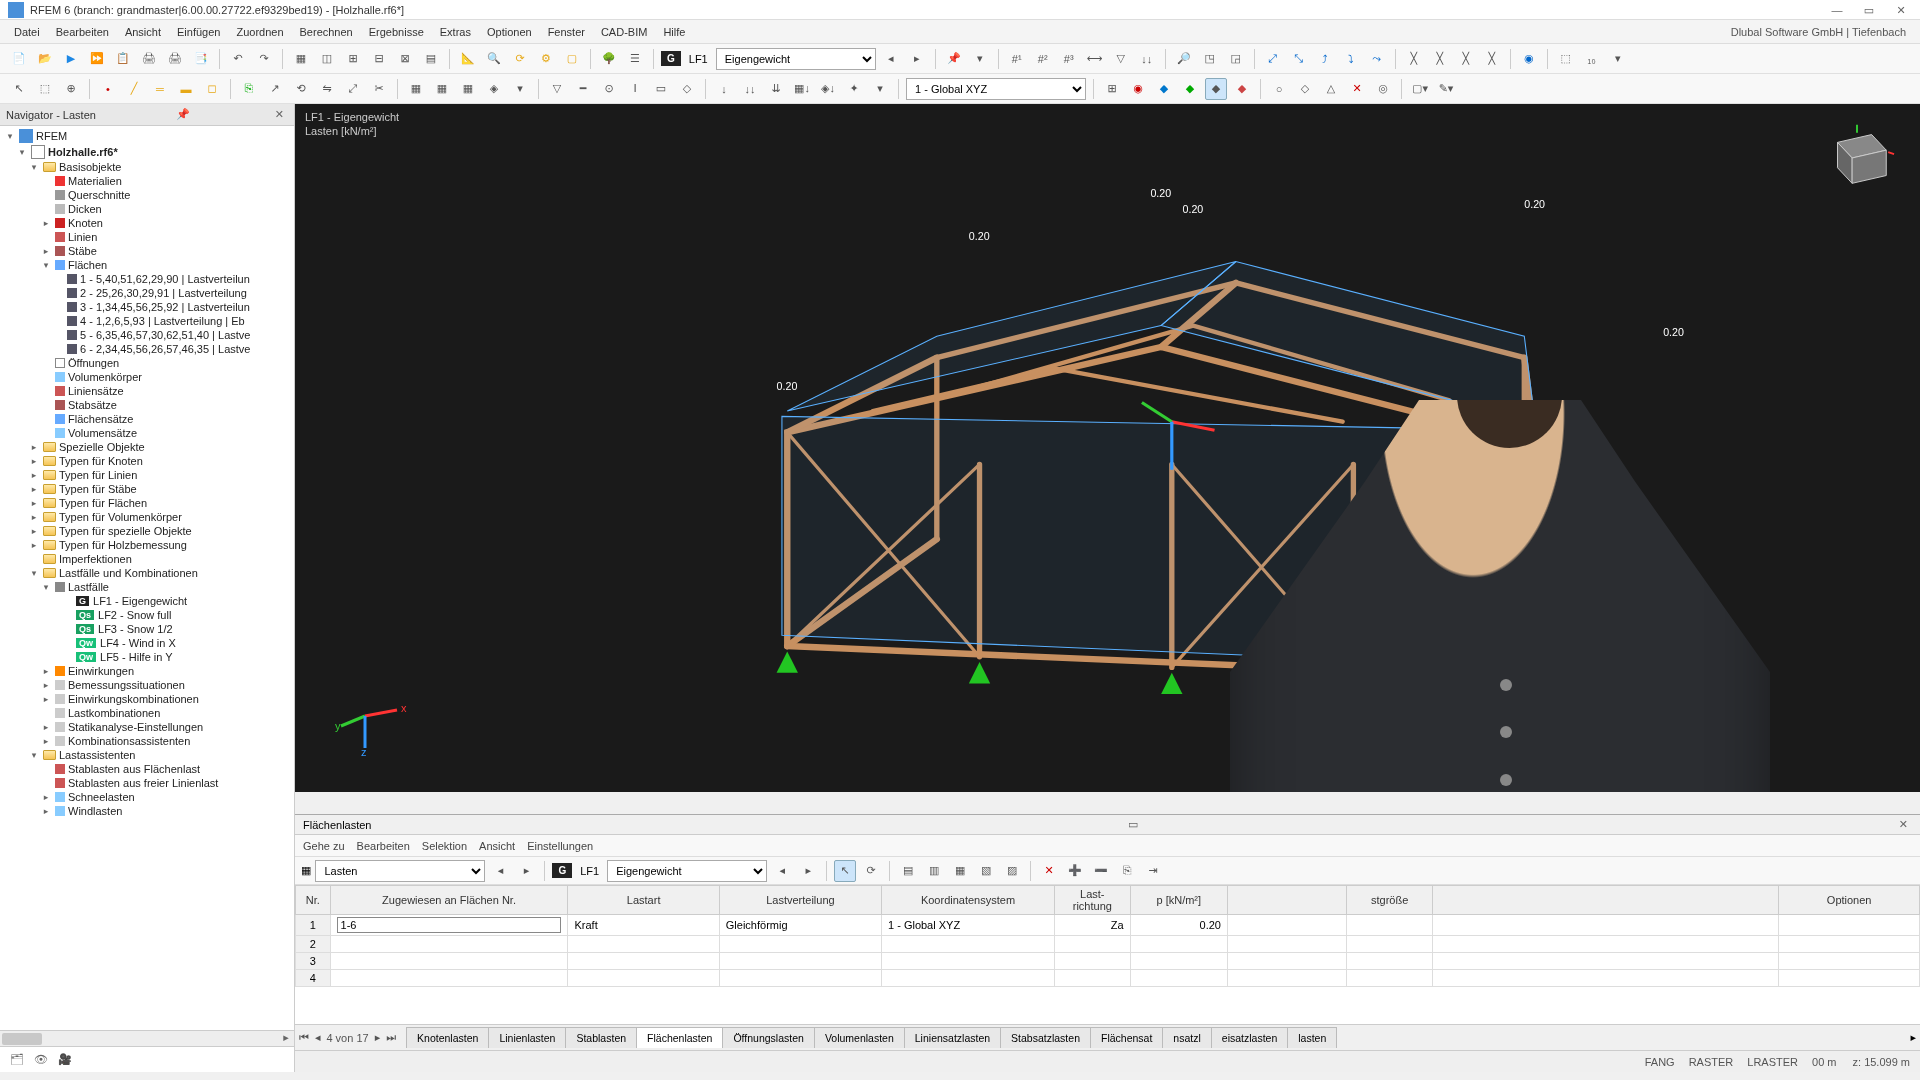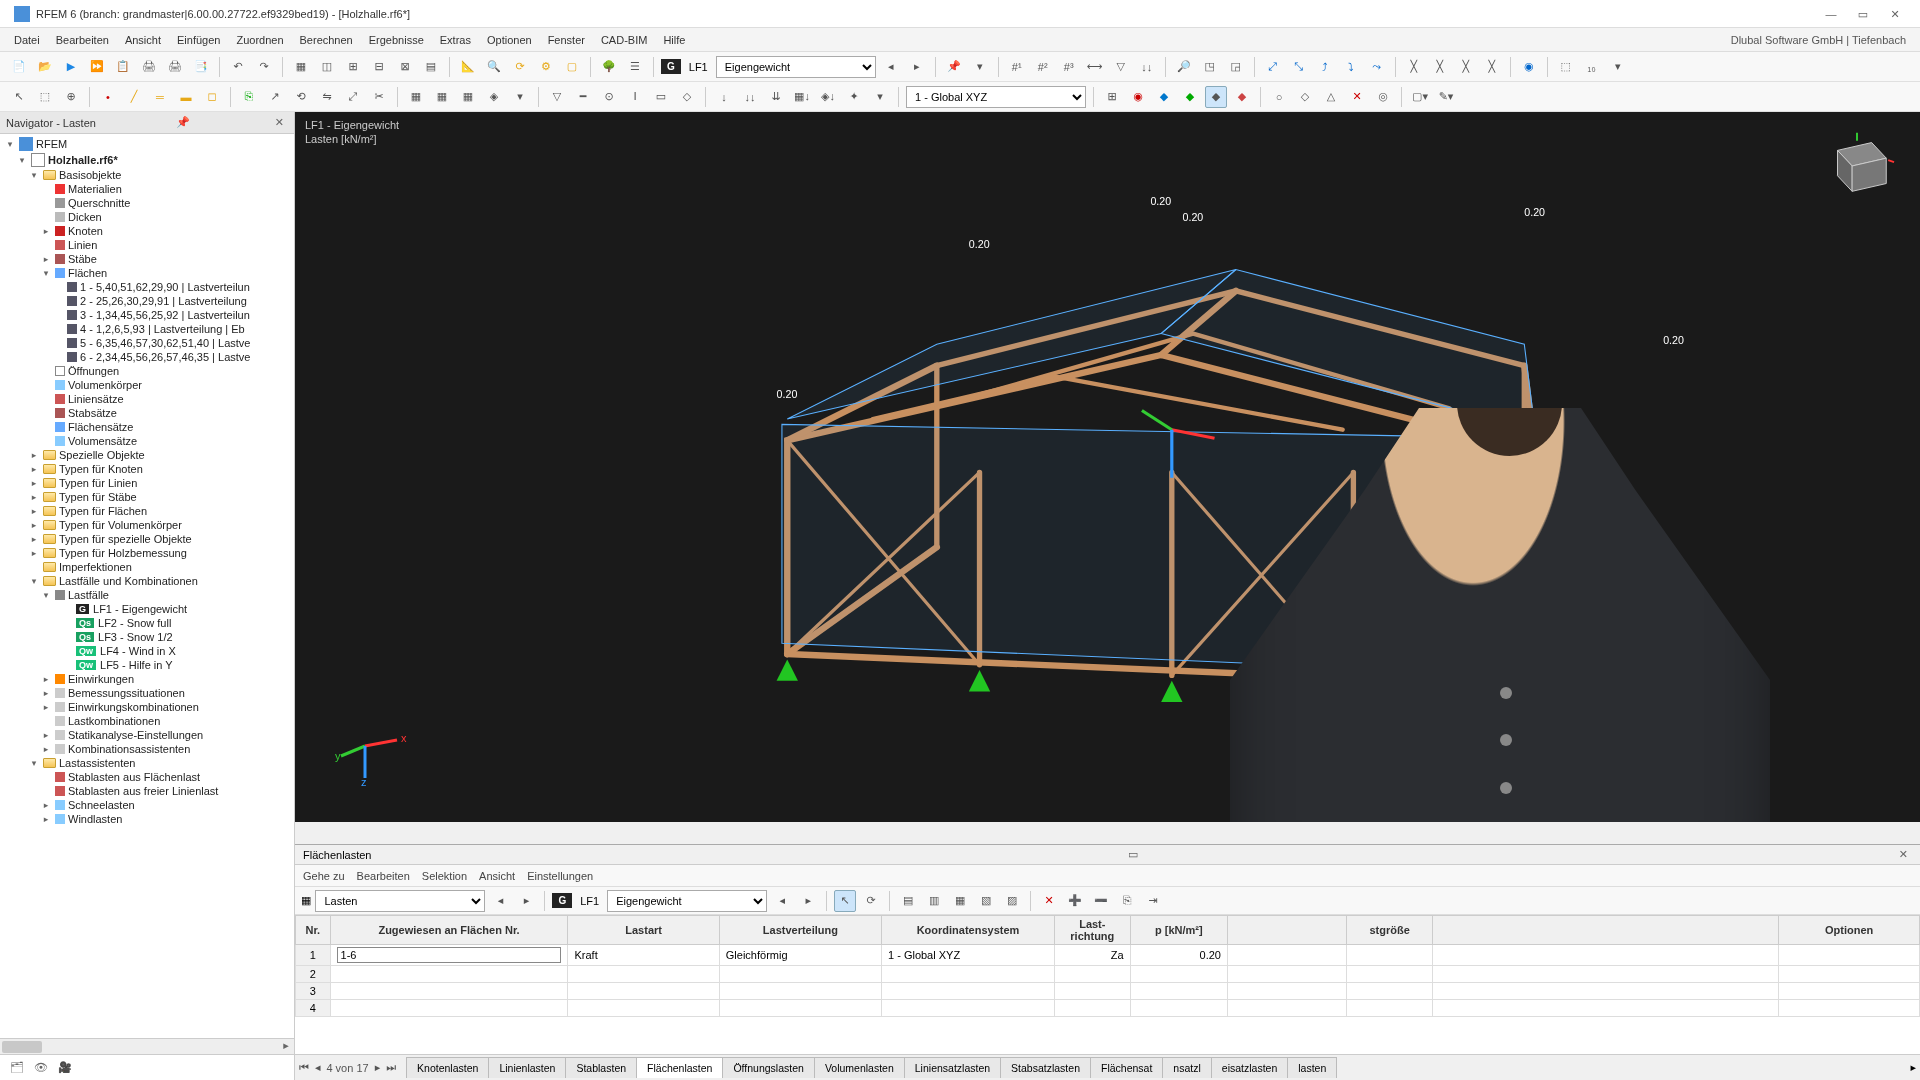--- a/index.html
+++ b/index.html
@@ -1,19 +1,19 @@
 <!DOCTYPE html>
 <html><head>
 <meta charset="utf-8">
 <style>
 * { margin: 0; padding: 0; box-sizing: border-box; font-family: 'Segoe UI', Tahoma, sans-serif; font-size: 11px; }
 body { width: 1920px; height: 1080px; overflow: hidden; background: #f0f0f0; position: relative; }
 
 
-.titlebar { height: 28px; background: #fff; display: flex; align-items: center; padding: 0 14px; border-bottom: 1px solid #ddd; }
+.titlebar { height: 20px; background: #fff; display: flex; align-items: center; padding: 0 8px; border-bottom: 1px solid #ddd; }
 .titlebar .app-icon { width: 16px; height: 16px; background: #4a90d9; margin-right: 6px; }
 .titlebar .title { flex: 1; color: #333; }
 .titlebar .win-btns { display: flex; gap: 18px; margin-right: 4px; }
 .titlebar .win-btn { width: 14px; height: 14px; cursor: pointer; color: #666; text-align: center; line-height: 14px; }
 
 
 .menubar { height: 24px; background: #f4f4f4; display: flex; align-items: center; padding: 0 6px; border-bottom: 1px solid #ddd; }
 .menubar .menu-item { padding: 3px 8px; cursor: pointer; color: #333; }
 .menubar .brand { margin-left: auto; color: #555; padding-right: 8px; }
 
@@ -61,21 +61,21 @@
 
 
 .table-area { height: 236px; background: #f4f4f4; border-top: 1px solid #aaa; display: flex; flex-direction: column; position: relative; margin-top: 22px; }
 .ta-title { height: 20px; background: #f0f0f0; display: flex; align-items: center; padding: 0 8px; border-bottom: 1px solid #ccc; }
 .ta-title .close { margin-left: auto; cursor: pointer; color: #666; padding: 0 4px; }
 .ta-menu { height: 22px; display: flex; align-items: center; padding: 0 8px; gap: 12px; border-bottom: 1px solid #ddd; background: #f8f8f8; }
 .ta-menu span { cursor: pointer; color: #444; }
 .ta-toolbar { height: 28px; display: flex; align-items: center; padding: 0 6px; gap: 4px; border-bottom: 1px solid #ddd; background: #f8f8f8; }
 .ta-grid { flex: 1; overflow: auto; background: #fff; }
 .ta-grid table { border-collapse: collapse; width: 100%; }
-.ta-grid th { background: #f0f0f0; border: 1px solid #ccc; padding: 2px 6px; font-weight: bold; color: #333; }
+.ta-grid th { background: #f0f0f0; border: 1px solid #ccc; padding: 2px 6px; font-weight: normal; color: #333; }
 .ta-grid td { border: 1px solid #ddd; padding: 2px 6px; height: 16px; }
 .ta-grid .rownum { background: #f0f0f0; text-align: center; width: 32px; }
 .ta-grid input { width: 100%; border: 1px solid #888; padding: 1px 3px; font-size: 11px; }
 .ta-tabs { height: 26px; display: flex; align-items: center; border-top: 1px solid #ccc; background: #f0f0f0; padding: 0 4px; gap: 0; }
 .ta-tab { padding: 4px 10px; border: 1px solid #bbb; border-bottom: none; background: #e8e8e8; cursor: pointer; margin-right: -1px; font-size: 10.5px;}
 .ta-tab.active { background: #fff; }
 .ta-nav { display: flex; align-items: center; gap: 6px; margin-right: 10px; color: #555; }
 .ta-nav .nv { cursor: pointer; }
 
 
@@ -754,14 +754,24 @@
             <div class="ta-tab">Stabsatzlasten</div>
             <div class="ta-tab">Flächensat</div>
             <div class="ta-tab">nsatzl</div>
             <div class="ta-tab">eisatzlasten</div>
             <div class="ta-tab">lasten</div>
           </div>
         <span style="margin-left:auto;cursor:pointer">▸</span>
       </div>
     </div>
 
+    <div class="statusbar">
+      <span style="flex:1"></span>
+      <span>FANG</span>
+      <span>RASTER</span>
+      <span>LRASTER</span>
+      <span class="sb-right">
+        <span>00 m</span>
+        <span>z: 15.099 m</span>
+      </span>
+    </div>
   </div>
 </div>
 
 </body></html>

